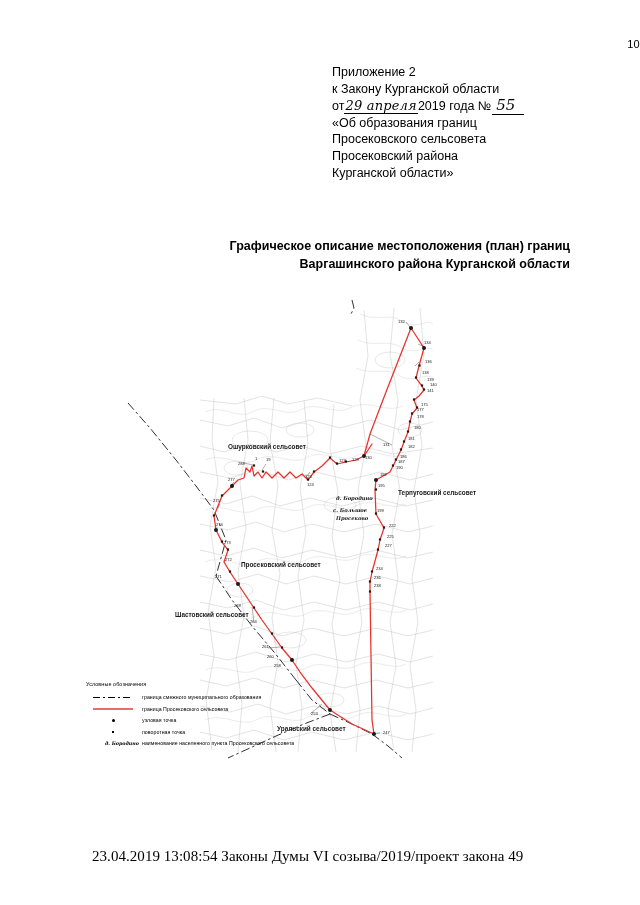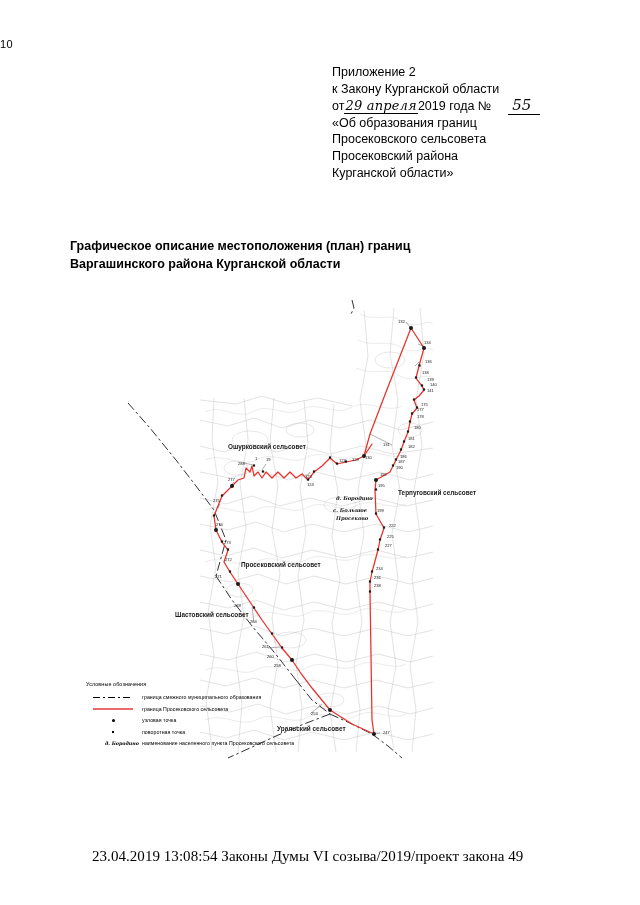--- a/index.html
+++ b/index.html
@@ -19,21 +19,21 @@
     background: #ffffff;
     overflow: hidden;
   }
 
   
   .page-number {
     position: absolute;
     left: 0;
     top: 38px;
     width: 640px;
-    text-align: left;
+    text-align: right;
     font-size: 11px;
     letter-spacing: .3px;
   }
 
   
   .header-block {
     position: absolute;
     left: 332px;
     top: 64px;
     width: 300px;
@@ -49,30 +49,30 @@
     border-bottom: 1px solid #000;
     padding: 0 1px 0 1px;
     letter-spacing: .2px;
   }
   .hw-num {
     font-family: "DejaVu Serif", serif;
     font-style: italic;
     font-size: 15px;
     border-bottom: 1px solid #000;
     padding: 0 9px 0 4px;
-    margin-left: 17px;
+    margin-left: 1px;
   }
 
   
   .doc-title {
     position: absolute;
     left: 70px;
     top: 238px;
     width: 500px;
-    text-align: left;
+    text-align: right;
     font-size: 12.5px;
     font-weight: bold;
     line-height: 17.5px;
   }
   .doc-title .line { display: block; }
 
   
   .map-area {
     position: absolute;
     left: 0px;

